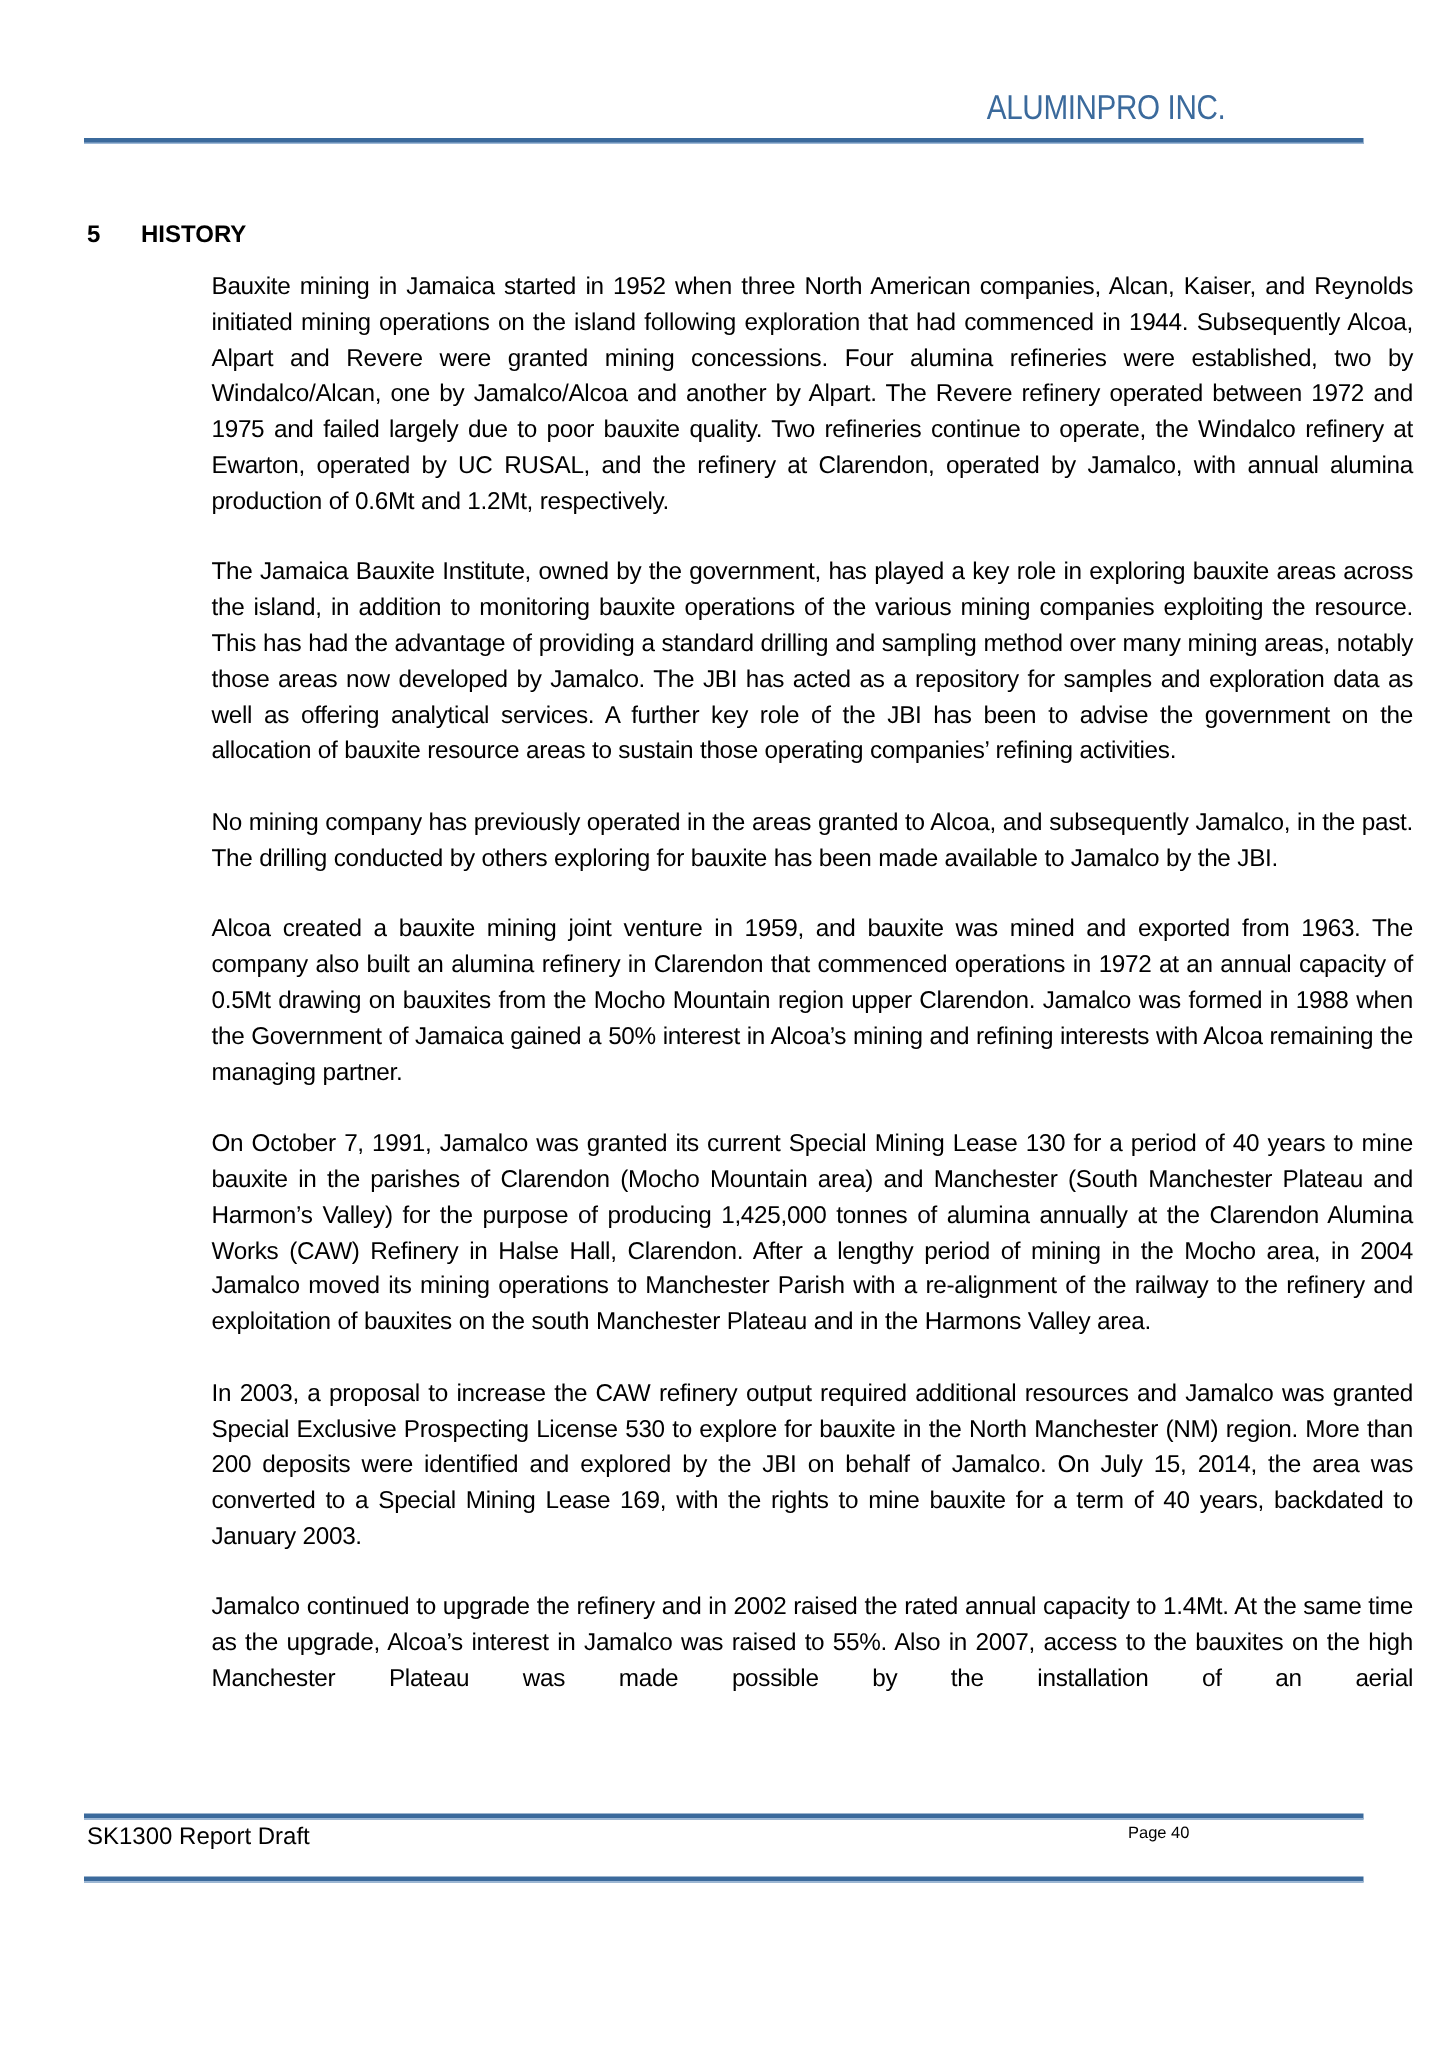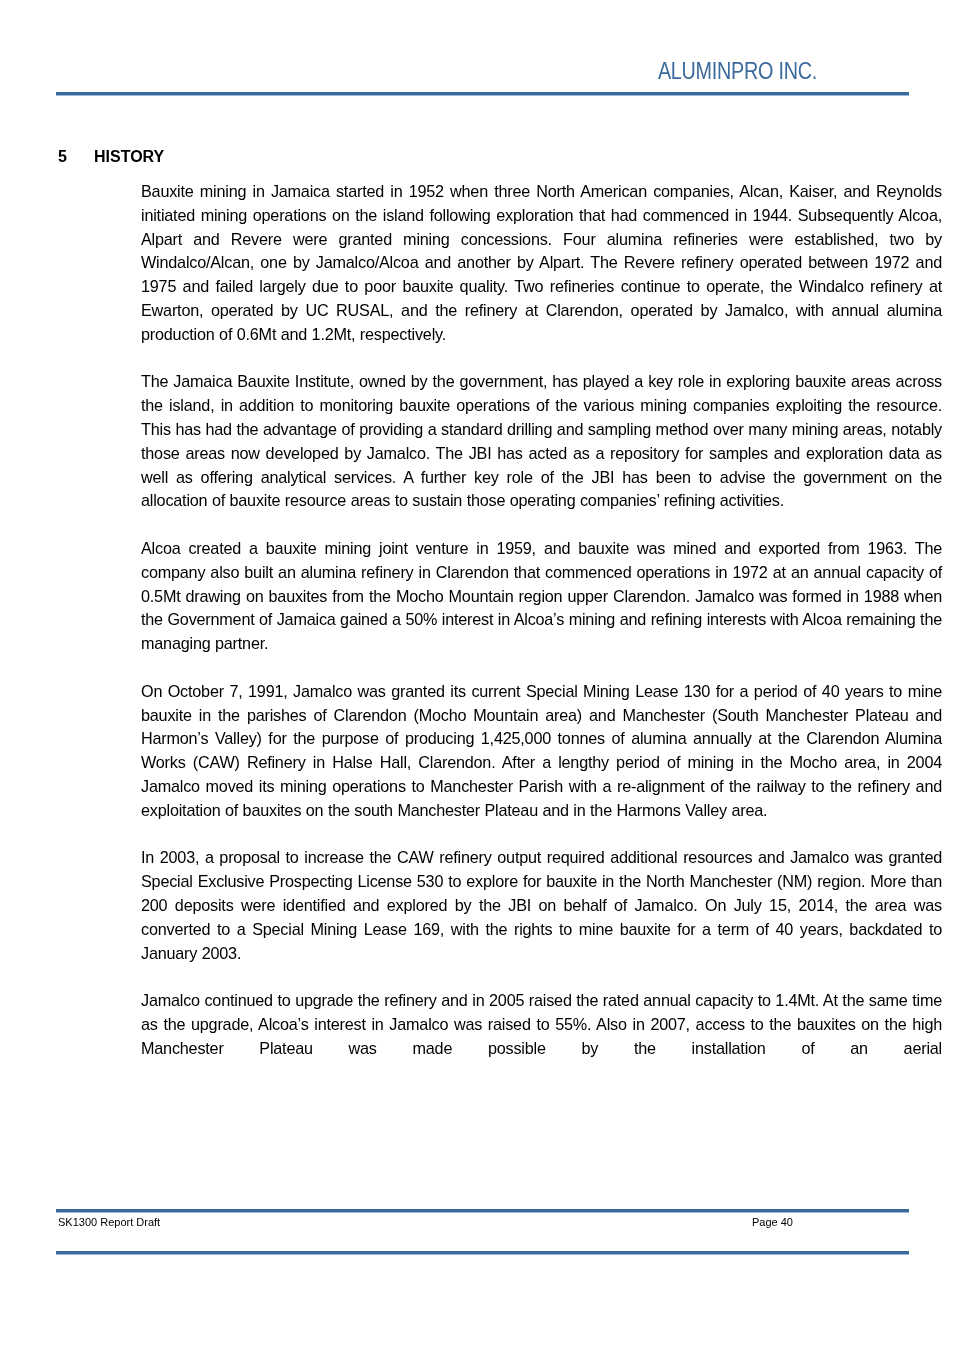--- a/index.html
+++ b/index.html
@@ -67,21 +67,21 @@
       word-spacing: 0.2px;
     }
     .para.last {
       margin-bottom: 0;
       text-align-last: justify;
     }
     .footer-left {
       position: absolute;
       top: 1216px;
       left: 58px;
-      font-size: 11px;
+      font-size: 16px;
       font-family: "Liberation Sans", sans-serif;
       color: #000;
     }
     .footer-right {
       position: absolute;
       top: 1216px;
       left: 752px;
       font-size: 11px;
       font-family: "Liberation Sans", sans-serif;
       color: #000;
@@ -94,22 +94,23 @@
 <div class="rule header"></div>
 
 <div class="section-heading">
   <span class="num">5</span>
   <span>HISTORY</span>
 </div>
 
 <div class="body">
   <p class="para">Bauxite mining in Jamaica started in 1952 when three North American companies, Alcan, Kaiser, and Reynolds initiated mining operations on the island following exploration that had commenced in 1944. Subsequently Alcoa, Alpart and Revere were granted mining concessions. Four alumina refineries were established, two by Windalco/Alcan, one by Jamalco/Alcoa and another by Alpart. The Revere refinery operated between 1972 and 1975 and failed largely due to poor bauxite quality. Two refineries continue to operate, the Windalco refinery at Ewarton, operated by UC RUSAL, and the refinery at Clarendon, operated by Jamalco, with annual alumina production of 0.6Mt and 1.2Mt, respectively.</p>
   <p class="para">The Jamaica Bauxite Institute, owned by the government, has played a key role in exploring bauxite areas across the island, in addition to monitoring bauxite operations of the various mining companies exploiting the resource. This has had the advantage of providing a standard drilling and sampling method over many mining areas, notably those areas now developed by Jamalco. The JBI has acted as a repository for samples and exploration data as well as offering analytical services. A further key role of the JBI has been to advise the government on the allocation of bauxite resource areas to sustain those operating companies’ refining activities.</p>
+  <p class="para">No mining company has previously operated in the areas granted to Alcoa, and subsequently Jamalco, in the past. The drilling conducted by others exploring for bauxite has been made available to Jamalco by the JBI.</p>
   <p class="para">Alcoa created a bauxite mining joint venture in 1959, and bauxite was mined and exported from 1963. The company also built an alumina refinery in Clarendon that commenced operations in 1972 at an annual capacity of 0.5Mt drawing on bauxites from the Mocho Mountain region upper Clarendon. Jamalco was formed in 1988 when the Government of Jamaica gained a 50% interest in Alcoa’s mining and refining interests with Alcoa remaining the managing partner.</p>
   <p class="para">On October 7, 1991, Jamalco was granted its current Special Mining Lease 130 for a period of 40 years to mine bauxite in the parishes of Clarendon (Mocho Mountain area) and Manchester (South Manchester Plateau and Harmon’s Valley) for the purpose of producing 1,425,000 tonnes of alumina annually at the Clarendon Alumina Works (CAW) Refinery in Halse Hall, Clarendon. After a lengthy period of mining in the Mocho area, in 2004 Jamalco moved its mining operations to Manchester Parish with a re-alignment of the railway to the refinery and exploitation of bauxites on the south Manchester Plateau and in the Harmons Valley area.</p>
   <p class="para">In 2003, a proposal to increase the CAW refinery output required additional resources and Jamalco was granted Special Exclusive Prospecting License 530 to explore for bauxite in the North Manchester (NM) region. More than 200 deposits were identified and explored by the JBI on behalf of Jamalco. On July 15, 2014, the area was converted to a Special Mining Lease 169, with the rights to mine bauxite for a term of 40 years, backdated to January 2003.</p>
-  <p class="para last">Jamalco continued to upgrade the refinery and in 2005 raised the rated annual capacity to 1.4Mt. At the same time as the upgrade, Alcoa’s interest in Jamalco was raised to 55%. Also in 2007, access to the bauxites on the high Manchester Plateau was made possible by the installation of an aerial</p>
+  <p class="para last">Jamalco continued to upgrade the refinery and in 2002 raised the rated annual capacity to 1.4Mt. At the same time as the upgrade, Alcoa’s interest in Jamalco was raised to 55%. Also in 2007, access to the bauxites on the high Manchester Plateau was made possible by the installation of an aerial</p>
 </div>
 
 <div class="rule footer-top"></div>
 <div class="footer-left">SK1300 Report Draft</div>
 <div class="footer-right">Page 40</div>
 <div class="rule footer-bottom"></div>
 
 </body></html>

